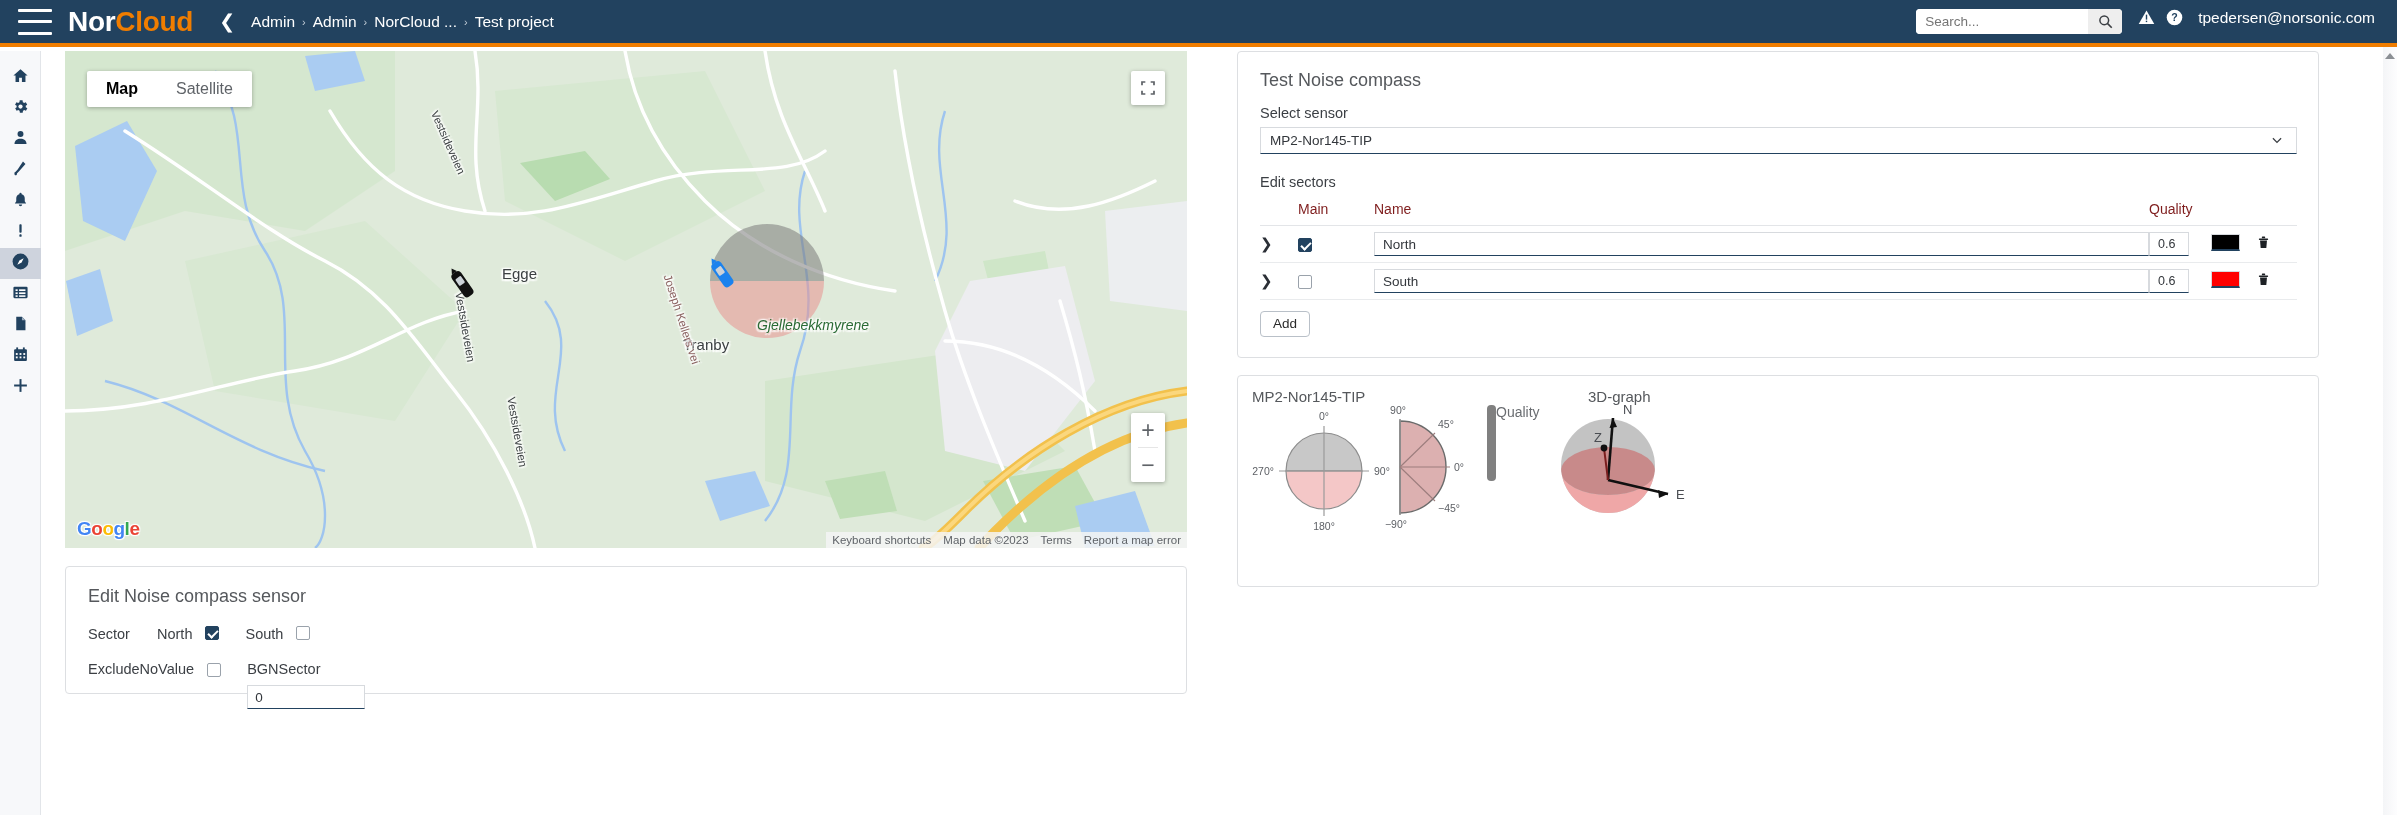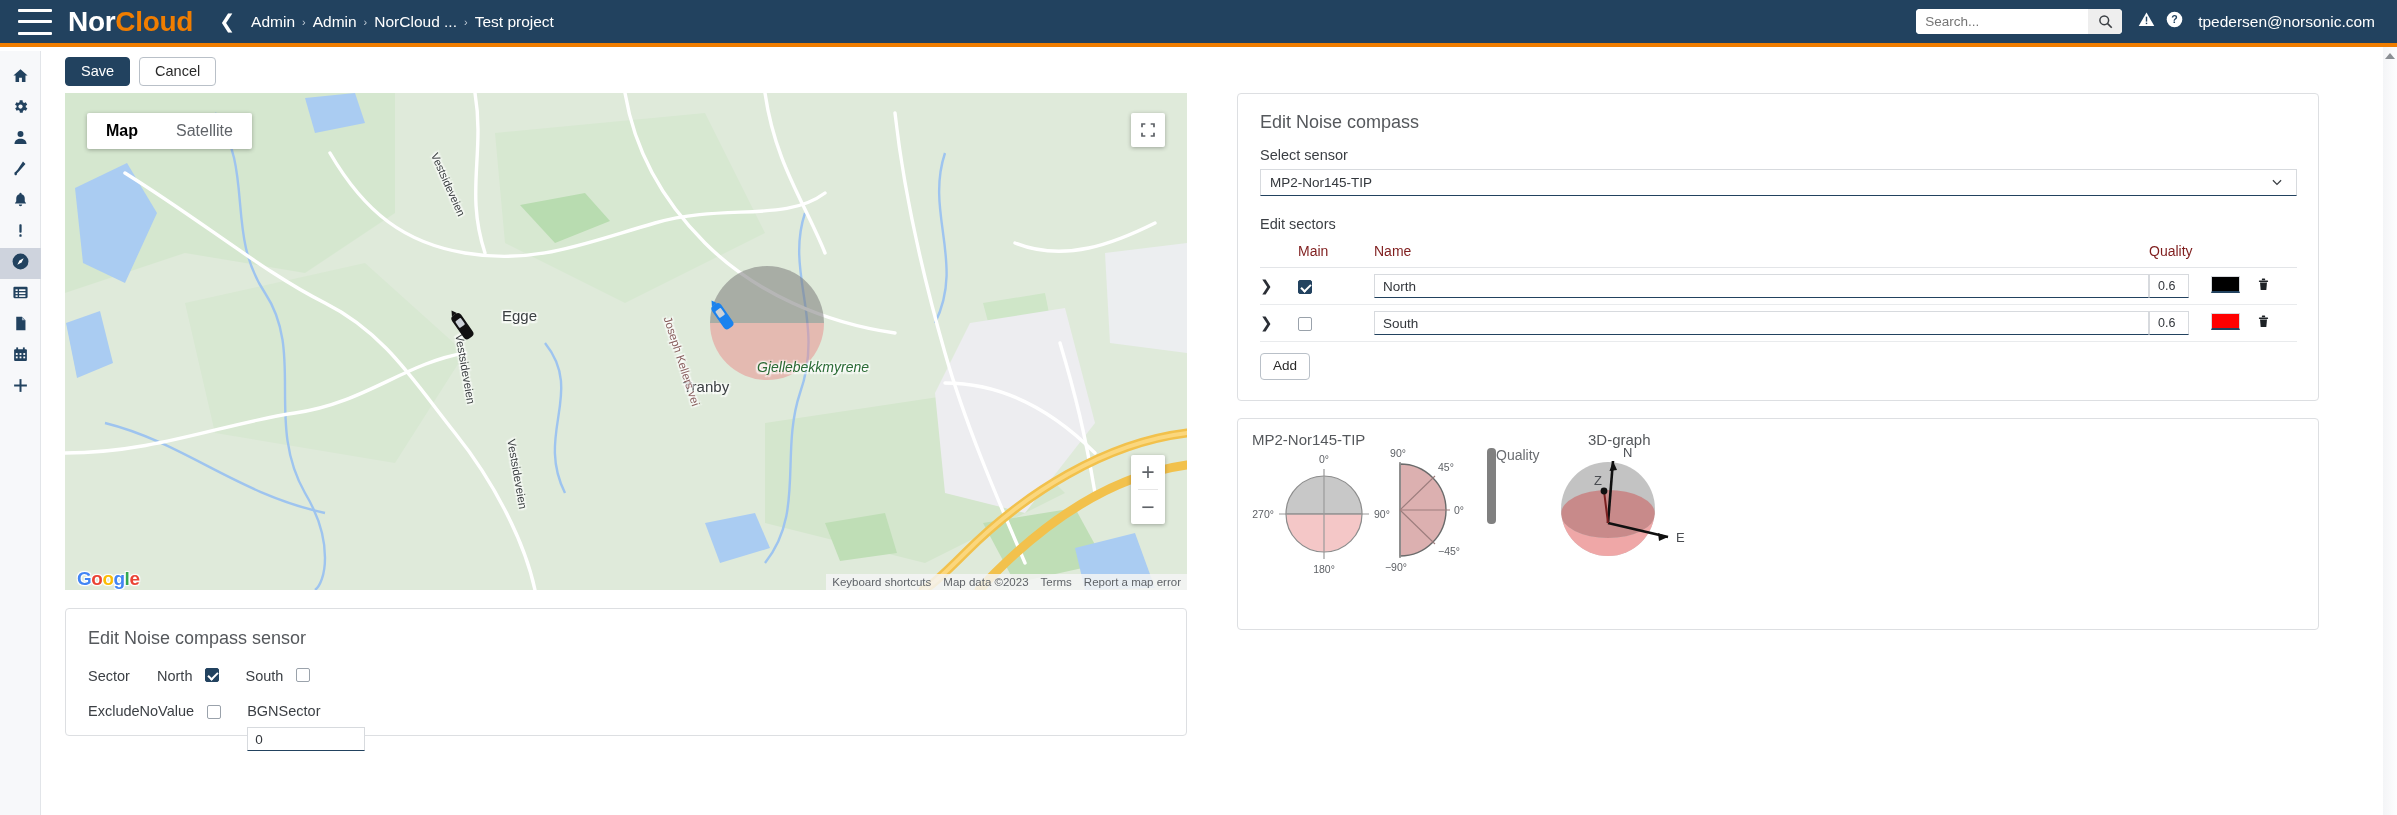--- a/index.html
+++ b/index.html
@@ -19,21 +19,21 @@
   }
   .hamburger { width: 34px; height: 26px; margin-left: 18px; margin-right: 16px;
     display: flex; flex-direction: column; justify-content: space-between; cursor: pointer; }
   .hamburger span { display: block; height: 3px; background: #ffffff; border-radius: 1px; }
   .brand { font-size: 28px; font-weight: bold; color: #ffffff; letter-spacing: -0.3px; margin-right: 26px; }
   .brand .or { color: #f07d00; }
   .back-chevron { color: #ffffff; font-size: 19px; margin-right: 16px; cursor: pointer; line-height: 1; }
   .crumbs { display: flex; align-items: center; color: #ffffff; font-size: 15.5px; }
   .crumbs .crumb { cursor: pointer; white-space: nowrap; }
   .crumbs .sep { margin: 0 7px; font-size: 11px; color: #c3ced8; }
-  .topbar-right { margin-left: auto; display: flex; align-items: center; padding-right: 22px; padding-left: 32px; }
+  .topbar-right { margin-left: auto; display: flex; padding-right: 22px; padding-left: 32px; }
   .searchbox { display: flex; align-items: center; background: #ffffff; border-radius: 4px;
     height: 25px; overflow: hidden; }
   .searchbox input { border: 0; outline: none; height: 25px; width: 172px; padding: 0 9px;
     font-size: 13.5px; color: #333; font-family: "Liberation Sans", sans-serif; background: #fff; }
   .search-btn { width: 34px; height: 25px; background: #eeeeee; display: flex;
     align-items: center; justify-content: center; cursor: pointer; }
   .icon-warn { margin-left: 16px; cursor: pointer; }
   .icon-help { margin-left: 11px; cursor: pointer; }
   .user-email { color: #ffffff; font-size: 15.5px; margin-left: 15px; white-space: nowrap; cursor: pointer; }
 
@@ -77,21 +77,21 @@
     border-radius: 2px; box-shadow: 0 1px 4px rgba(0,0,0,.3); z-index: 6;
     display: flex; align-items: center; justify-content: center; cursor: pointer;
   }
   .zoom-ctl {
     position: absolute; right: 22px; bottom: 66px; width: 34px; background: #fff;
     border-radius: 2px; box-shadow: 0 1px 4px rgba(0,0,0,.3); z-index: 6;
   }
   .zoom-ctl div { height: 34px; display: flex; align-items: center; justify-content: center;
     cursor: pointer; color: #5f6368; font-size: 23px; line-height: 1; }
   .zoom-ctl .divider { height: 1px; background: #e6e6e6; margin: 0 7px; }
-  .gmap-logo { position: absolute; left: 12px; bottom: 0; z-index: 6;
+  .gmap-logo { position: absolute; left: 12px; bottom: 8px; z-index: 6;
     font-size: 19px; font-weight: bold; letter-spacing: -0.5px;
     color: #5f6368; text-shadow: -1px -1px 1px #fff, 1px -1px 1px #fff, -1px 1px 1px #fff, 1px 1px 1px #fff; }
   .gmap-logo .b{color:#4285F4}.gmap-logo .r{color:#EA4335}.gmap-logo .y{color:#FBBC05}
   .gmap-logo .g{color:#34A853}
   .map-credits { position: absolute; right: 0; bottom: 0; z-index: 6; display: flex;
     background: rgba(245,245,245,0.85); font-size: 11.5px; color: #5f6368; }
   .map-credits span { padding: 2px 6px; white-space: nowrap; cursor: pointer; }
   .mlabel { position: absolute; z-index: 4; font-size: 15px; color: #3c4043;
     text-shadow: -1.5px -1.5px 1.5px #fff,1.5px -1.5px 1.5px #fff,-1.5px 1.5px 1.5px #fff,1.5px 1.5px 1.5px #fff;
     white-space: nowrap; pointer-events: none; }
@@ -281,24 +281,20 @@
     <span>
       <svg width="17" height="17" viewBox="0 0 24 24" fill="#22425f">
           <rect x="10.6" y="3" width="2.8" height="18"></rect>
           <rect x="3" y="10.6" width="18" height="2.8"></rect>
         </svg></span>
   </div>
 </div>
 
 <div class="content">
 
-  <div class="actionbar">
-    <div class="btn btn-primary">Save</div>
-    <div class="btn btn-default">Cancel</div>
-  </div>
 
   <div class="columns">
 
     <div class="col-left">
 
       <div class="map">
         <svg class="map-bg" width="1122" height="497" viewBox="0 0 1122 497">
           <rect width="1122" height="497" fill="#dfeada"></rect>
 
           <path d="M0 0 h330 v120 l-90 60 l-120 -20 L0 200 Z" fill="#d5e7cf"></path>
@@ -421,21 +417,21 @@
             <div>BGNSector</div>
             <input class="small-input" style="margin-top: 8px;" value="0">
           </div>
         </div>
       </div>
     </div>
 
     <div class="col-right">
 
       <div class="card compass-card">
-        <div class="card-title">Edit Noise compass</div>
+        <div class="card-title">Test Noise compass</div>
         <div class="field-label">Select sensor</div>
         <div class="select-wrap">
           <div class="select-box">MP2-Nor145-TIP</div>
           <span class="select-caret">
             <svg width="14" height="14" viewBox="0 0 24 24" fill="none" stroke="#3b3f44" stroke-width="2.2">
                 <path d="M5 9 L12 16 L19 9"></path>
               </svg>
           </span>
         </div>
 

